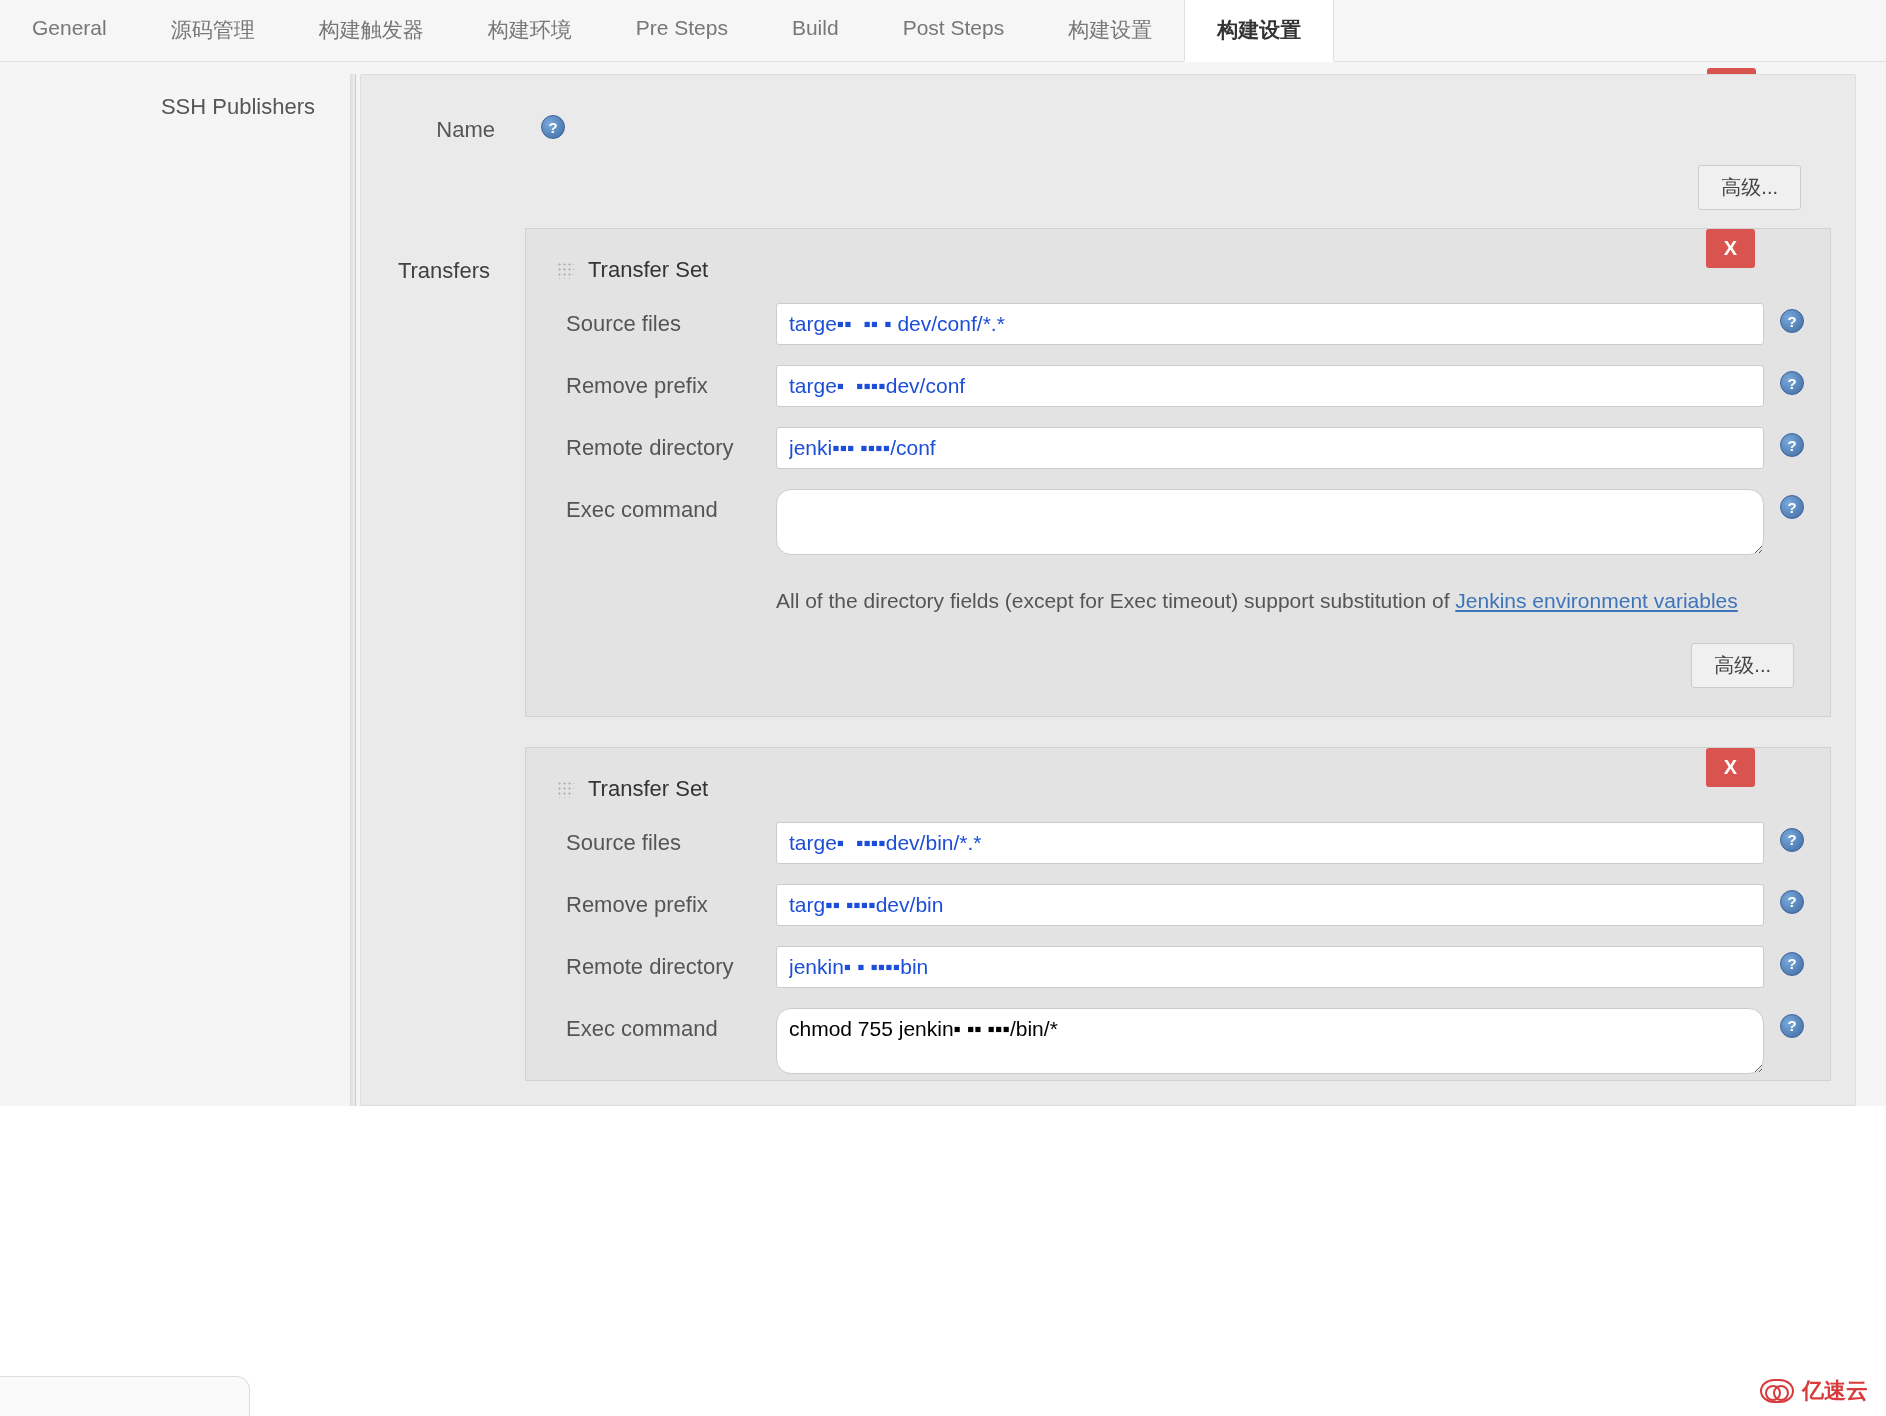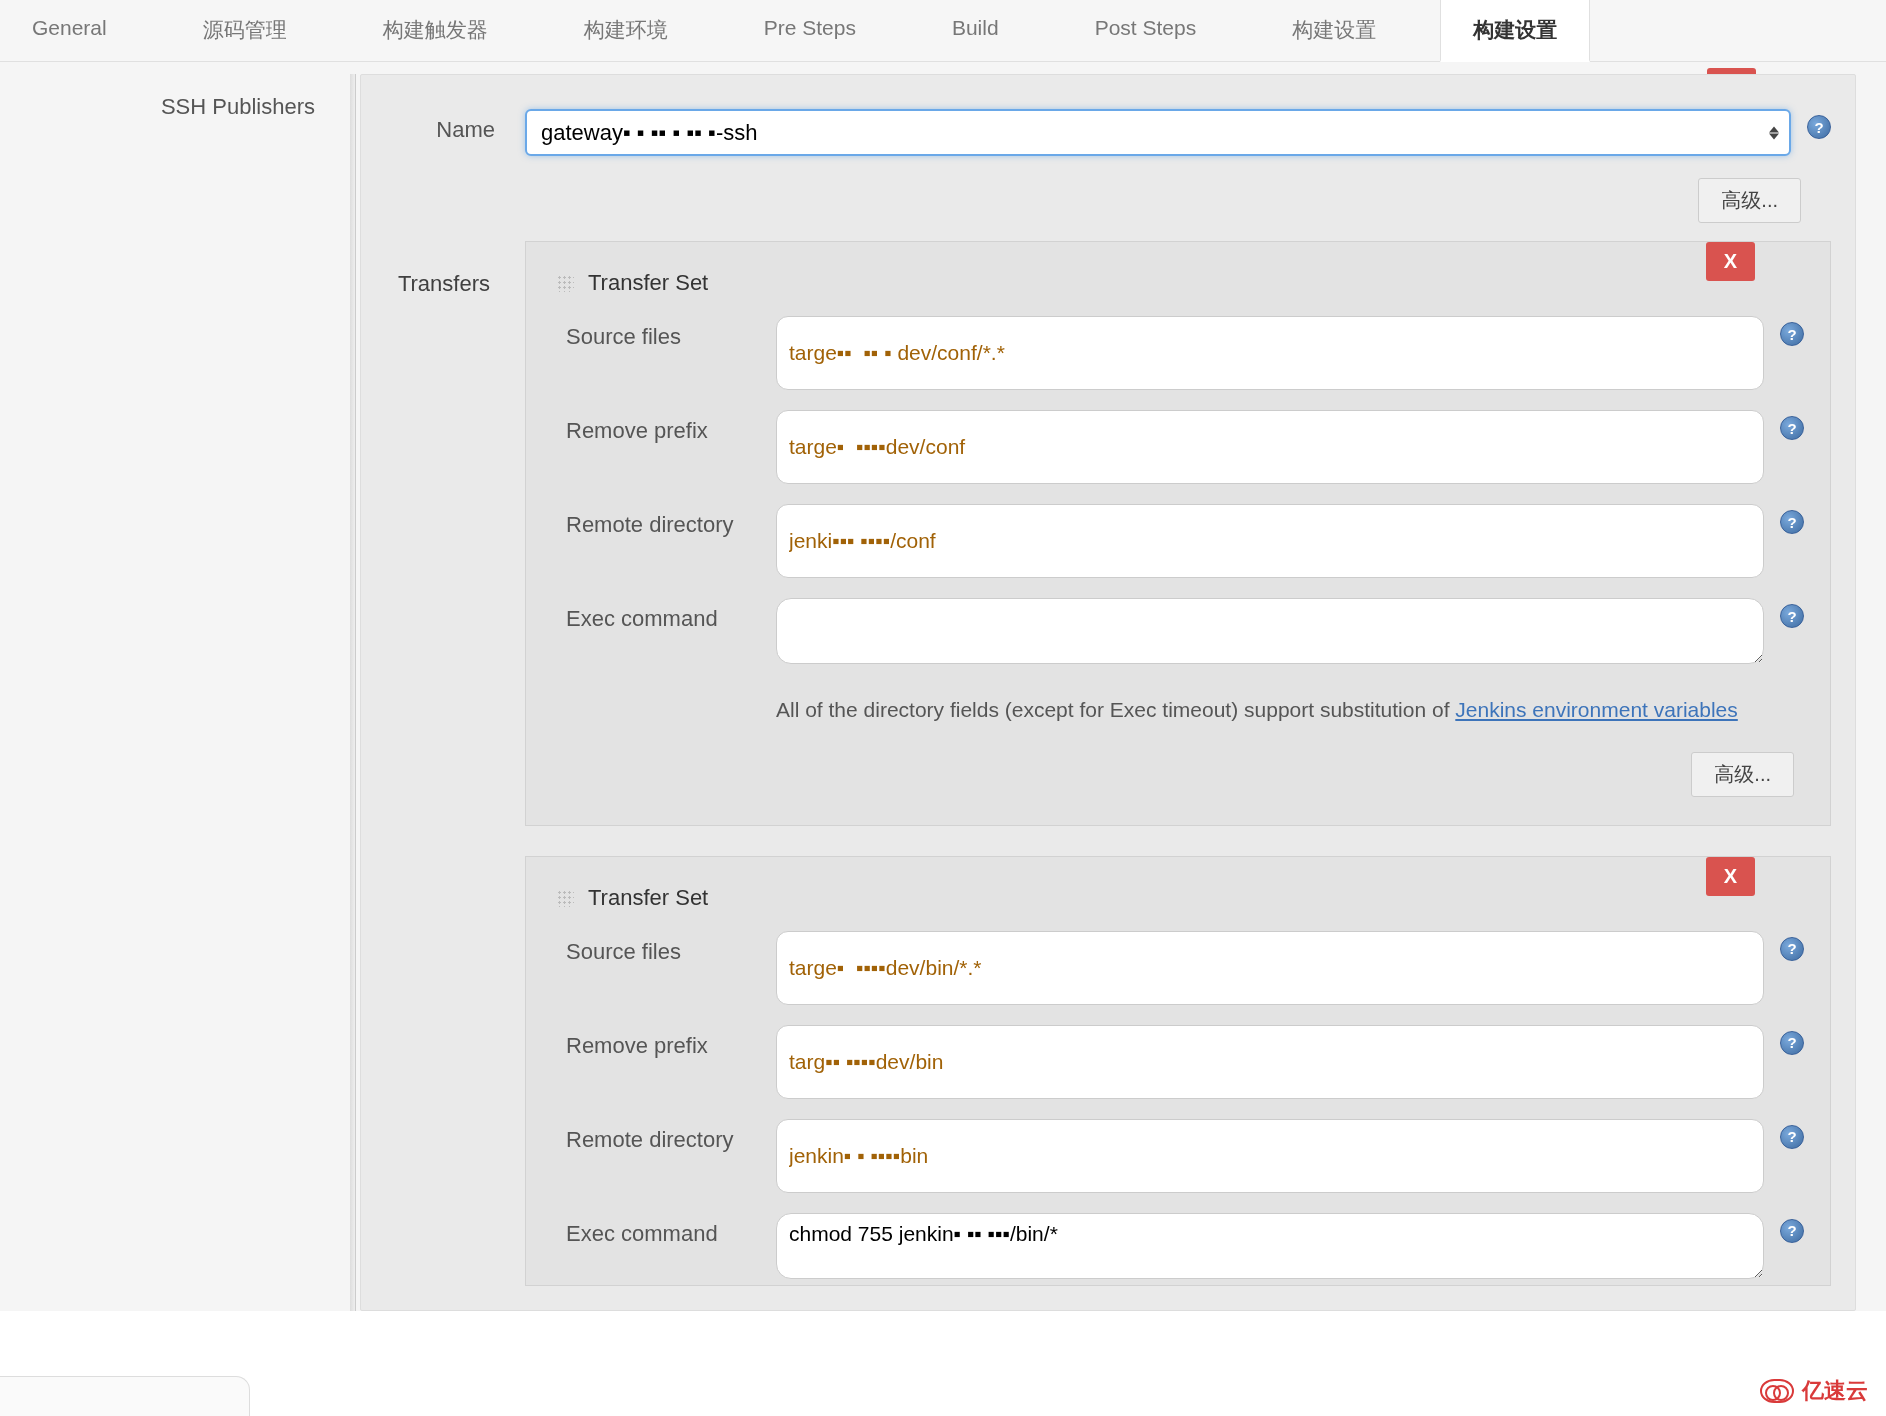--- a/index.html
+++ b/index.html
@@ -6,21 +6,20 @@
     body {
       font-family: -apple-system, BlinkMacSystemFont, "Segoe UI", Helvetica, Arial, sans-serif;
       font-size: 21px;
       color: #333;
       background: #fff;
     }
     .tabs {
       display: flex;
       border-bottom: 1px solid #e0e0e0;
       background: #f6f6f6;
-      gap: 32px;
     }
     .tab {
       padding: 16px 32px;
       color: #777;
       cursor: pointer;
       white-space: nowrap;
     }
     .tab.active {
       background: #fff;
       color: #333;
@@ -178,26 +177,26 @@
       flex-shrink:0;
     }
     .field-input-wrap {
       flex:1;
       display:flex;
       align-items:flex-start;
     }
     .text-input {
       flex:1;
       border:1px solid #ccc;
-      padding:24px 12px;
+      padding:8px 12px;
       font-size:21px;
       background:#fff;
-      border-radius:12px;
+      border-radius:3px;
       font-family:inherit;
-      color:#a16207;
+      color:#1d4ed8;
     }
     .textarea {
       flex:1;
       border:1px solid #ccc;
       padding:8px 12px;
       font-size:21px;
       background:#fff;
       border-radius:15px;
       resize:both;
       min-height:45px;
@@ -258,29 +257,20 @@
 
   <div class="ssh-pub-row">
     <div class="left-label">SSH Publishers</div>
     <div class="vert-bar"></div>
     <div class="right-content">
       <div class="panel">
 
 
         <div class="panel-row" style="margin-top:6px;">
           <div class="panel-left-label">Name</div>
-          <div class="select-wrap">
-            <select class="select">
-              <option>gateway▪  ▪ ▪▪ ▪ ▪▪ ▪-ssh</option>
-            </select>
-            <div class="select-arrows">
-                <div class="arr up"></div>
-                <div class="arr down"></div>
-              </div>
-          </div>
           <span class="help-icon side-help">?</span>
         </div>
 
         <div class="adv-row">
           <button class="adv-btn">高级...</button>
         </div>
 
         <div style="display:flex;margin-top:18px;">
           <div class="transfers-top-label">Transfers</div>
           <div style="flex:1;">

